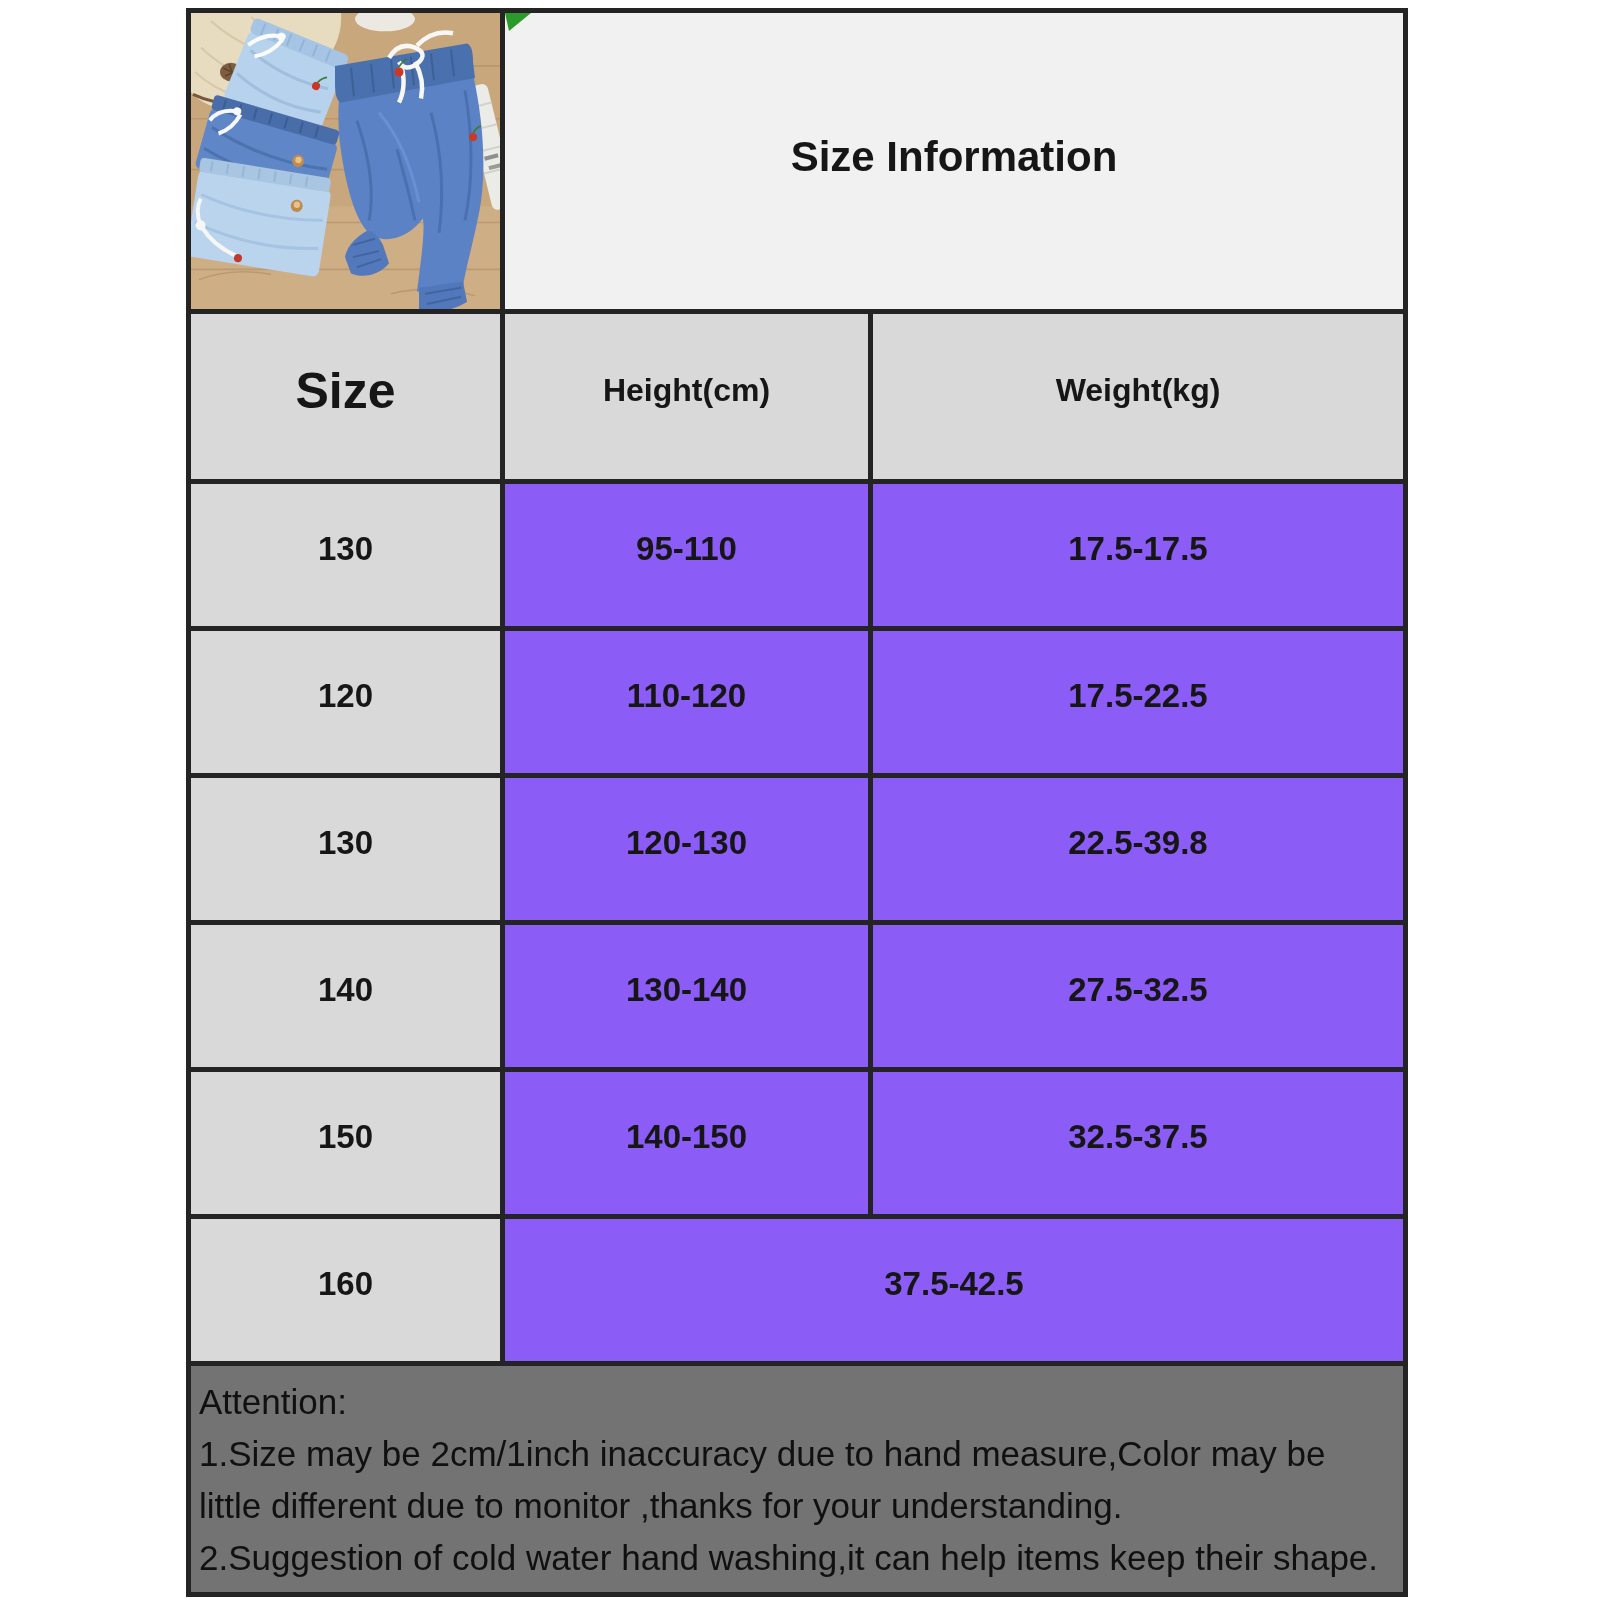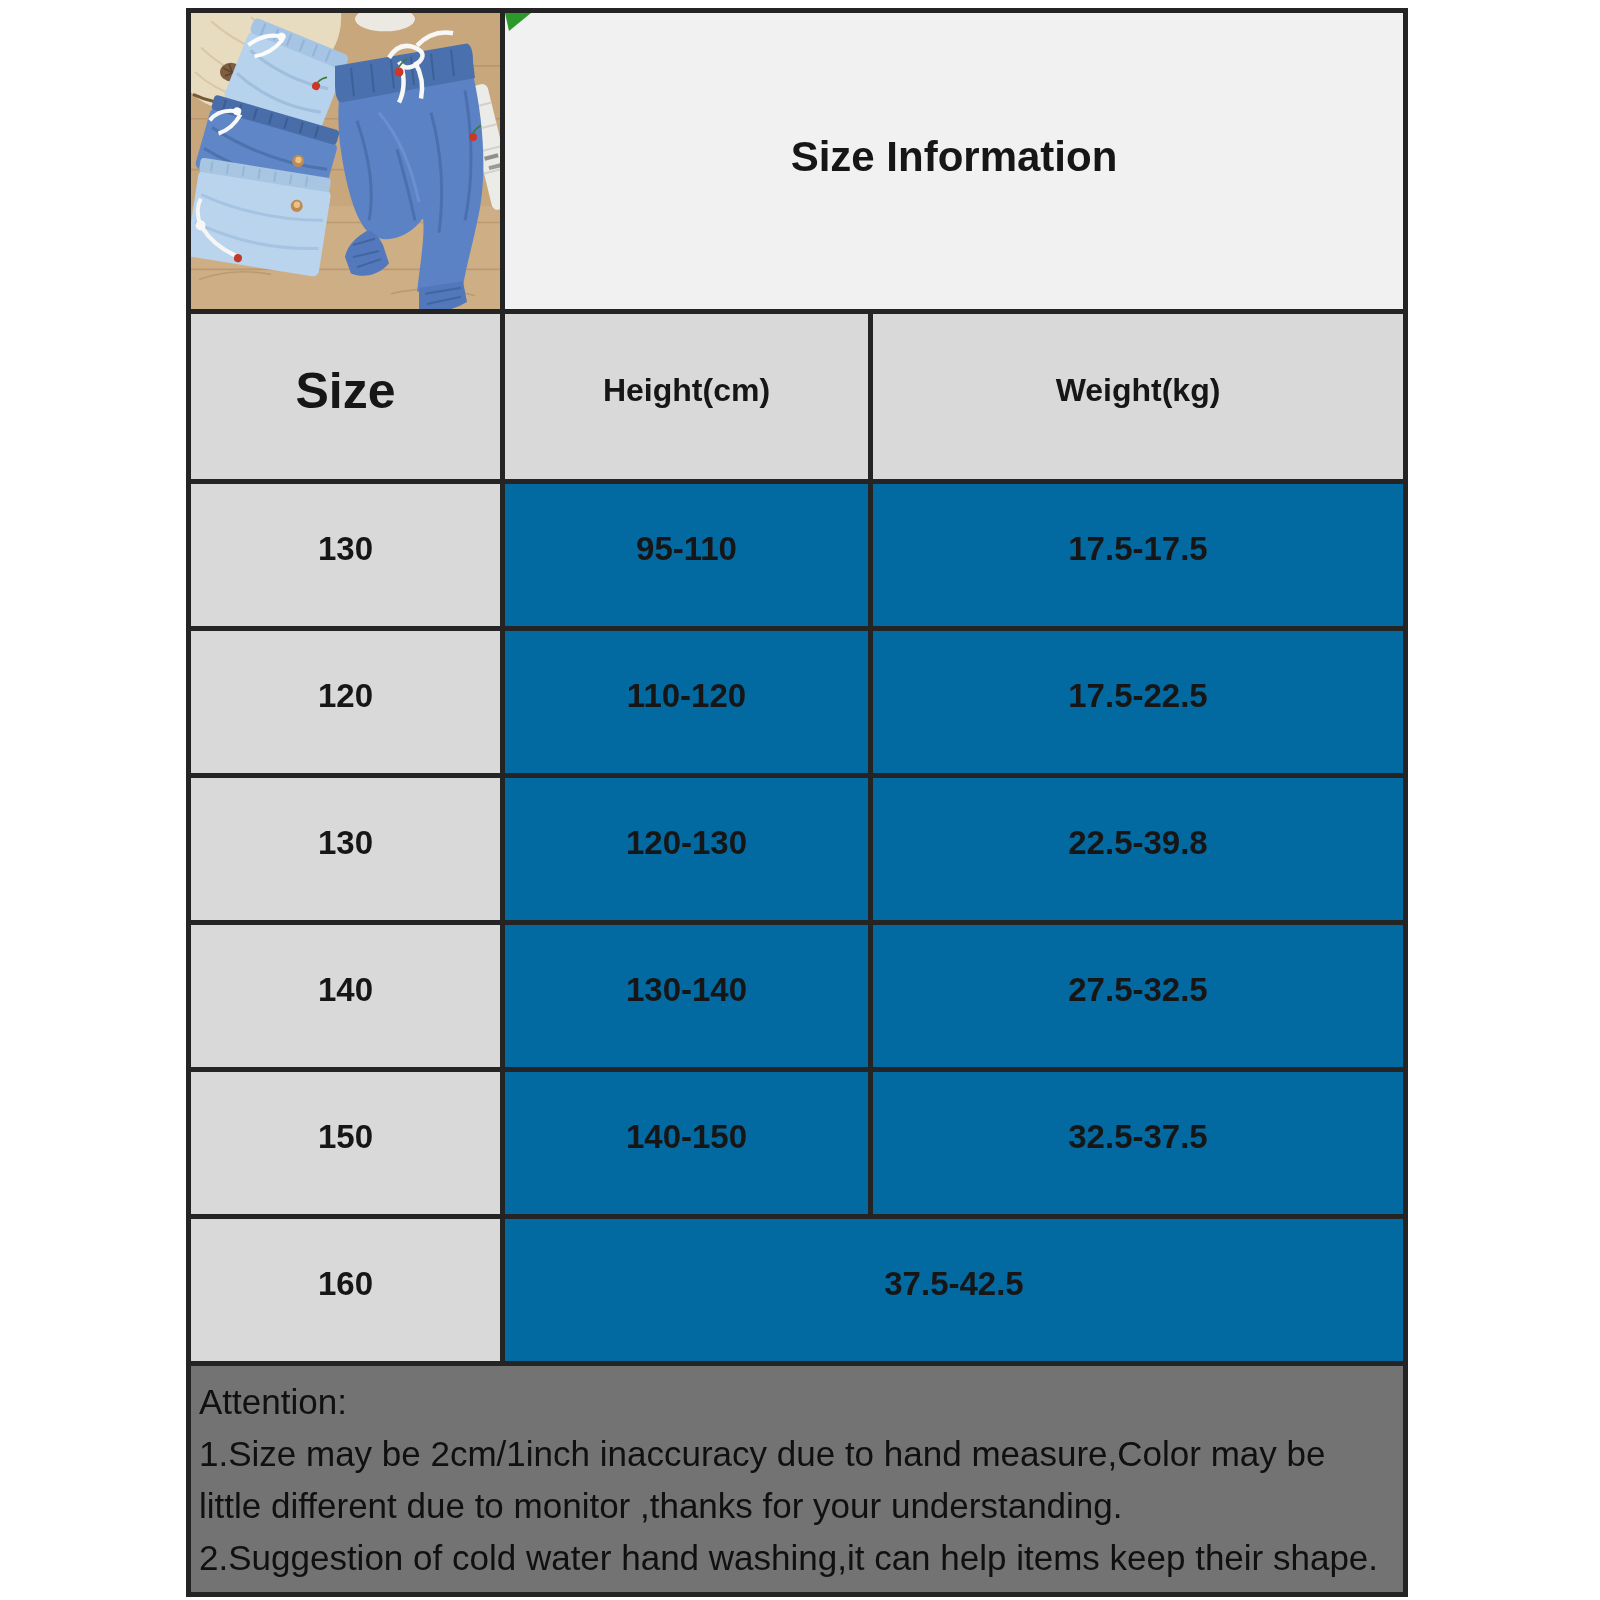--- a/index.html
+++ b/index.html
@@ -32,21 +32,21 @@
     box-sizing:border-box;display:flex;align-items:center;justify-content:center;
     padding-bottom:12px;text-align:center;
   }
   .c1{width:314px;border-right:5px solid #242424}
   .c2{width:368px;border-right:5px solid #242424}
   .c3{flex:1}
   .header-row .c1{font-size:50px;font-weight:bold}
   .header-row .c2,.header-row .c3{font-size:32px;font-weight:bold}
   .data-row{height:142px}
   .data-row .c1{background:#d9d9d9;font-size:33px;font-weight:bold}
-  .data-row .c2,.data-row .c3{background:#0369a1;font-size:33px;font-weight:bold}
+  .data-row .c2,.data-row .c3{background:#8b5cf6;font-size:33px;font-weight:bold}
   
   .attention{
     flex:1;border-top:5px solid #242424;background:#737373;
     padding:10px 16px 0 8px;font-size:35px;line-height:52px;color:#101010;
   }
   .attention p{margin:0}
 </style>
 </head>
 <body>
 

